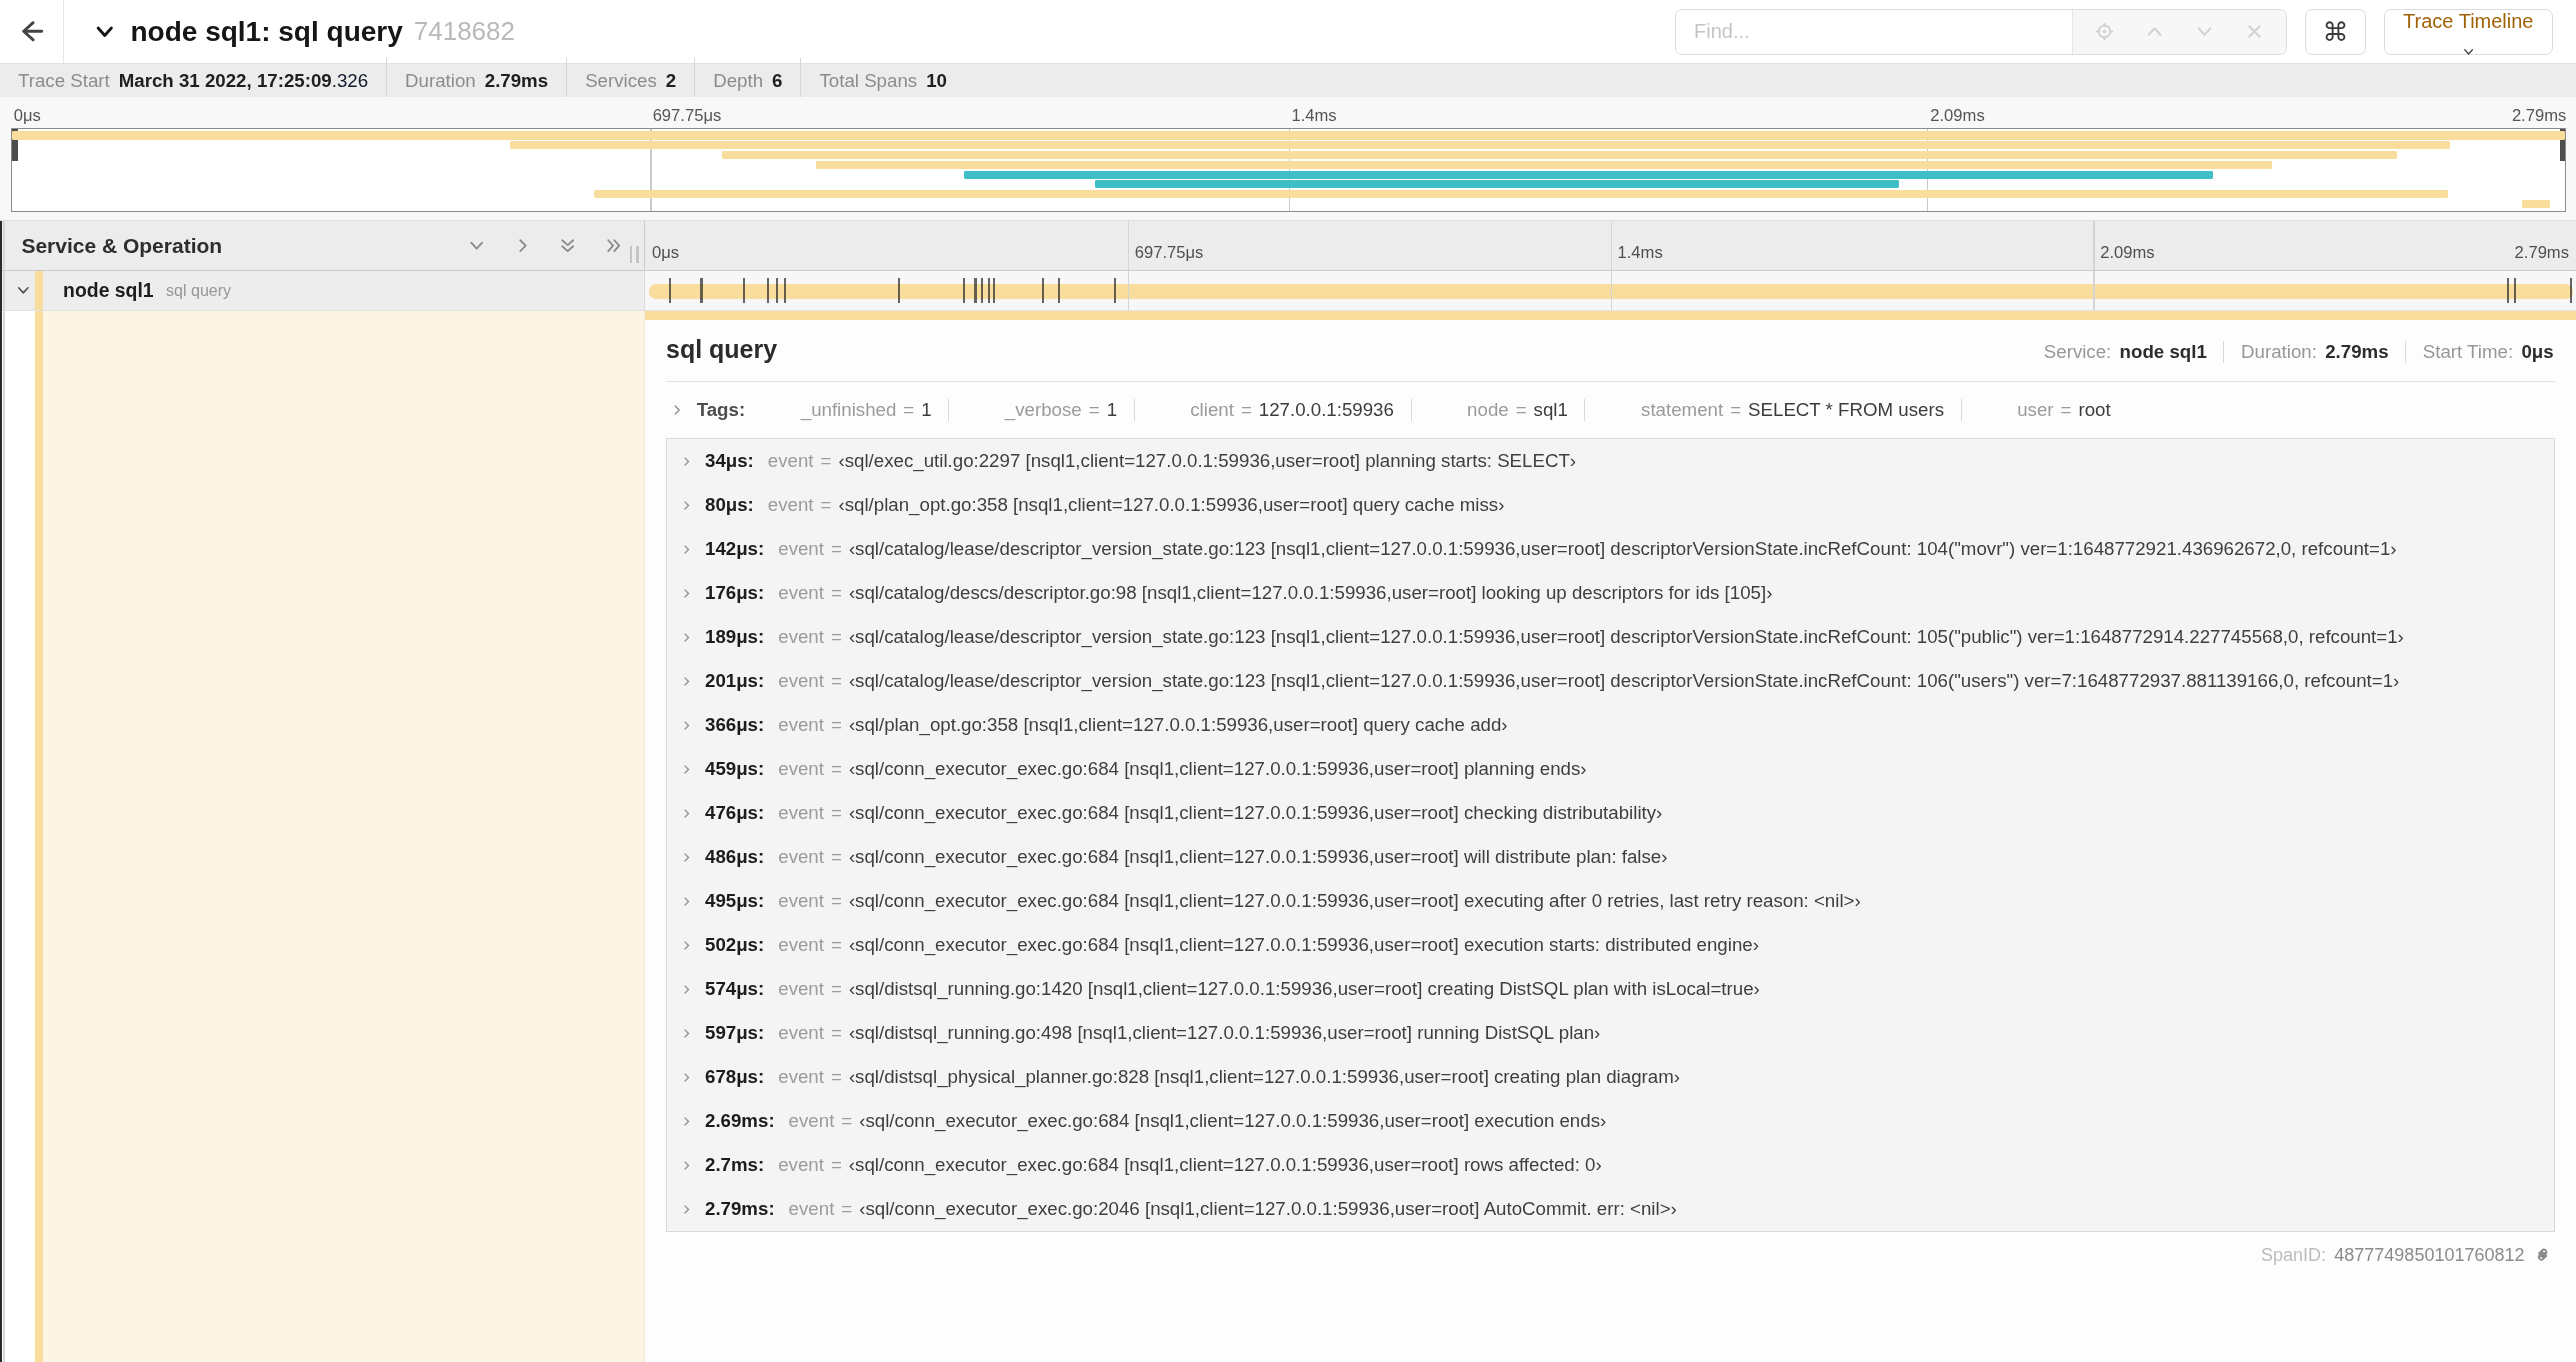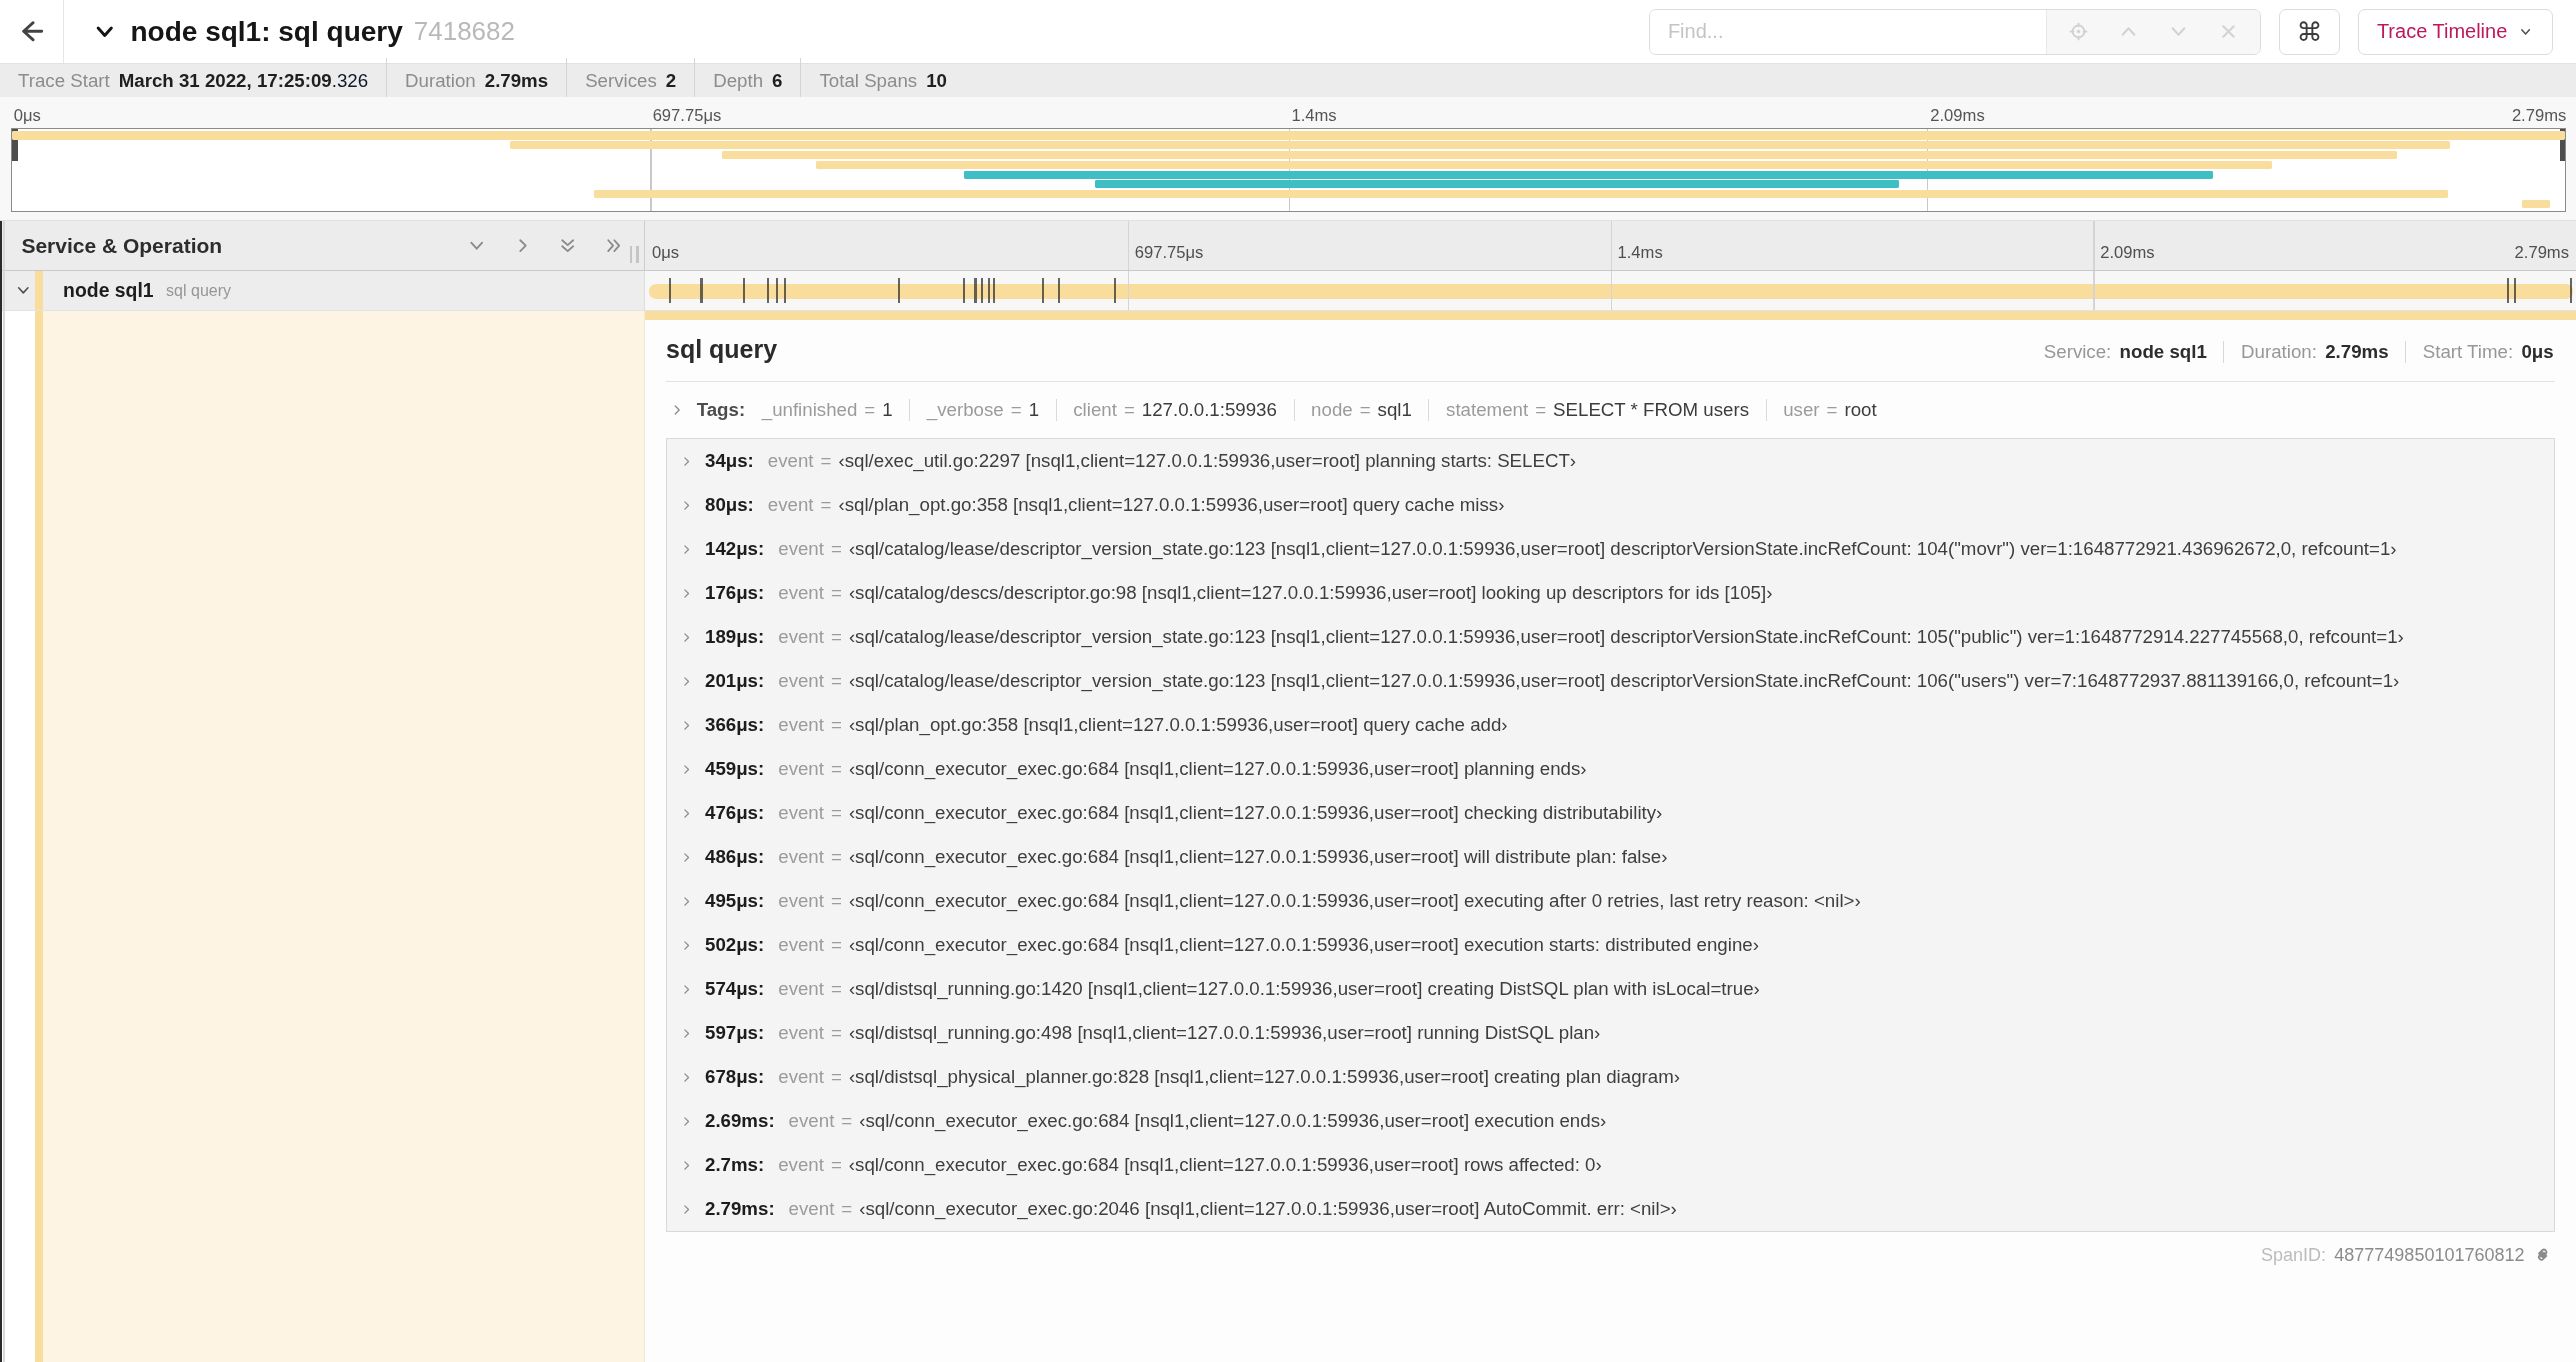--- a/index.html
+++ b/index.html
@@ -23,21 +23,21 @@
     border: 1.4px solid #dcdcdc; border-radius: 7px; overflow: hidden; background: #fff; }
   .find-input { flex: 1; border: 0; outline: 0; padding: 0 18px; font-size: 20px; color: #333;
     font-family: "Liberation Sans", sans-serif; background: #fff; }
   .find-input::placeholder { color: #c4c4c4; }
   .find-tools { display: flex; align-items: center; gap: 29px; padding: 0 21px;
     background: #f7f7f7; border-left: 1.4px solid #e8e8e8; color: #d2d2d2; font-size: 21px; }
   .cmd-btn { width: 61px; height: 46px; border: 1.4px solid #dcdcdc; border-radius: 7px; background: #fff;
     display: flex; align-items: center; justify-content: center; font-size: 26px; color: #3c3c3c;
     font-family: "DejaVu Sans", sans-serif; }
   .view-btn { height: 46px; border: 1.4px solid #dcdcdc; border-radius: 7px; background: #fff;
-    display: flex; align-items: center; gap: 11px; padding: 0 18px; font-size: 20px; color: #be185d; }
+    display: flex; align-items: center; gap: 11px; padding: 0 18px; font-size: 20px; color: #a16207; flex-direction: column; }
   .view-btn .icon { font-size: 15.2px; color: #4a4a4a; }
 
   
   .trace-info-bar { height: 33px; flex: 0 0 33px; background: #ececec; display: flex; align-items: center;
     font-size: 18.7px; }
   .info-item { display: flex; align-items: baseline; gap: 9px; padding: 6px 18px; line-height: 33px; }
   .info-item + .info-item { border-left: 1.4px solid #d5d5d5; }
   .info-label { color: #8c8c8c; }
   .info-value { color: #1f1f1f; font-weight: 700; }
   .info-suffix { color: #0f172a; font-weight: 400; }
@@ -102,21 +102,21 @@
   .ov-item:last-child { padding-right: 1.4px; }
   .ov-value { color: #2d2d2d; font-weight: 700; }
   .divider { height: 0.7px; background: #e2e2e2; margin-top: 16.6px; }
 
   .tags-row { display: flex; align-items: center; margin: 18px 0 16.6px 4.2px; font-size: 18.7px; }
   .tags-row .icon { font-size: 14px; color: #8a8a8a; }
   .tags-label { font-weight: 700; color: #4c4c4c; margin: 0 8.3px 0 12.5px; }
   .tag { display: flex; gap: 7px; padding: 0 16.6px; align-items: baseline; }
   .tag:first-of-type { padding-left: 8.3px; }
   .tag + .tag { border-left: 1.4px solid #dadada; }
-  .tag-key { color: #9b9b9b; } .tag-eq { color: #9b9b9b; } .tag-val { color: #3c3c3c; }
+  .tag-key { color: #9b9b9b; margin-left: 39px; } .tag-eq { color: #9b9b9b; } .tag-val { color: #3c3c3c; }
 
   .logs-box { border: 1.4px solid #d9d9d9; background: #f4f4f4; }
   .logs-header { height: 36px; background: #e3e3e3; border-bottom: 1.4px solid #d9d9d9;
     display: flex; align-items: center; padding-left: 11px; gap: 11px; }
   .logs-header .icon { font-size: 14px; color: #555; }
   .logs-title { font-size: 19.4px; font-weight: 700; color: #2c2c2c; }
   .logs-count { font-size: 18.7px; font-weight: 400; color: #3f3f3f; margin-left: -2.8px; }
   .log-row { height: 44px; display: flex; align-items: center; padding-left: 12.5px; font-size: 18.7px;
     white-space: nowrap; overflow: hidden; }
   .log-row .icon { font-size: 13px; color: #8a8a8a; margin-right: 12.5px; flex: 0 0 auto; }

